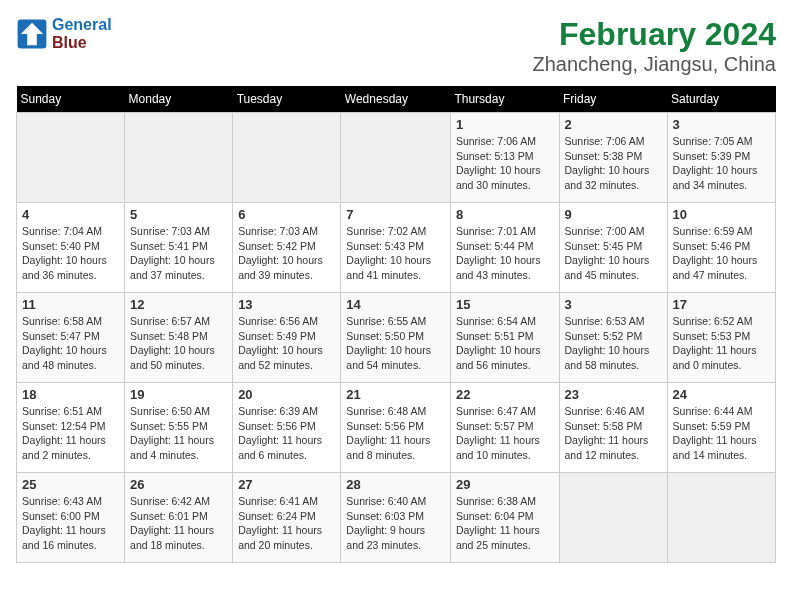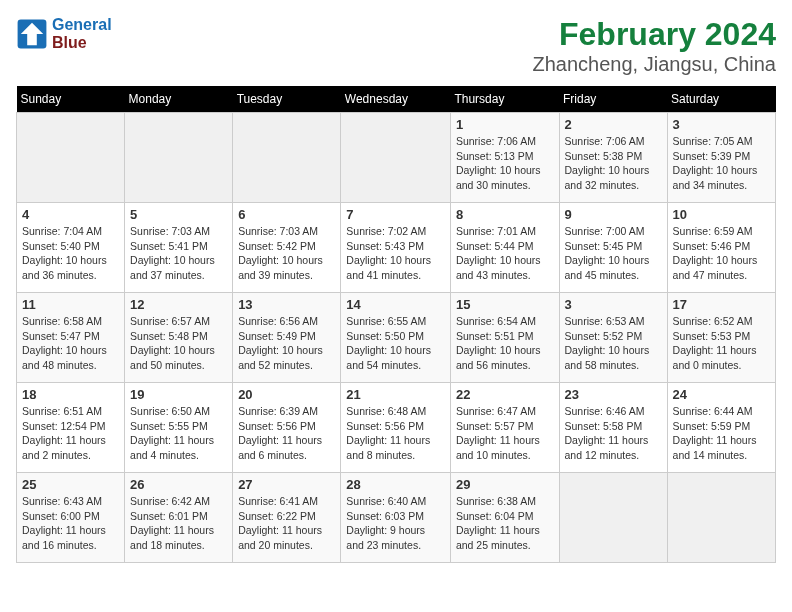--- a/index.html
+++ b/index.html
@@ -276,21 +276,21 @@
         </td>
         <td>
           <span class="day-num">26</span>
           <div class="cell-text">Sunrise: 6:42 AM</div>
           <div class="cell-text">Sunset: 6:01 PM</div>
           <div class="cell-text">Daylight: 11 hours and 18 minutes.</div>
         </td>
         <td>
           <span class="day-num">27</span>
           <div class="cell-text">Sunrise: 6:41 AM</div>
-          <div class="cell-text">Sunset: 6:22 PM</div>
+          <div class="cell-text">Sunset: 6:24 PM</div>
           <div class="cell-text">Daylight: 11 hours and 20 minutes.</div>
         </td>
         <td>
           <span class="day-num">28</span>
           <div class="cell-text">Sunrise: 6:40 AM</div>
           <div class="cell-text">Sunset: 6:03 PM</div>
           <div class="cell-text">Daylight: 9 hours and 23 minutes.</div>
         </td>
         <td>
           <span class="day-num">29</span>

